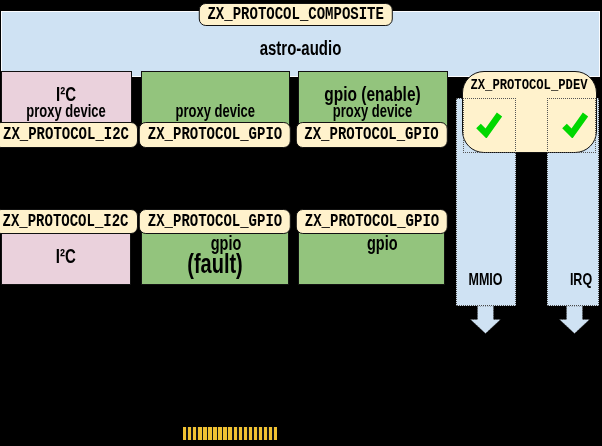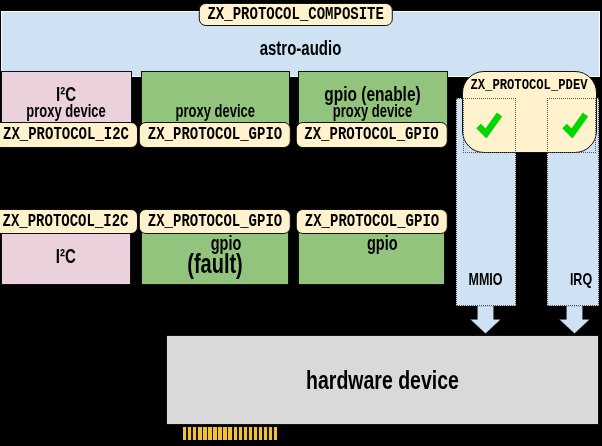--- a/index.html
+++ b/index.html
@@ -130,18 +130,15 @@
     <div class="abs ctr dev-single"><span class="tx">I²C</span></div>
   </div>
   <div class="abs devbox row2" id="dev-gpio-fault">
     <div class="abs ctr dev-l1"><span class="tx">gpio</span></div>
     <div class="abs ctr dev-l2"><span class="tx">(fault)</span></div>
   </div>
   <div class="abs devbox row2" id="dev-gpio-enable">
     <div class="abs ctr dev-l1"><span class="tx">gpio</span></div>
   </div>
 
-  <div class="abs" id="hw-box">
-    <div class="abs ctr" id="hw-label"><span class="tx">hardware device</span></div>
-  </div>
   <div class="abs" id="hw-connector"></div>
 
 </div>
 
 </body></html>

